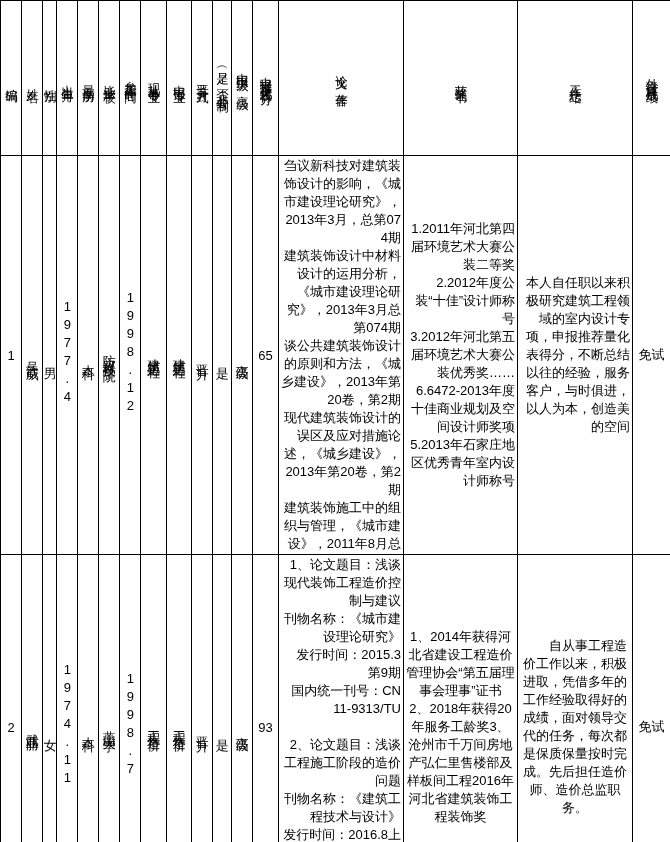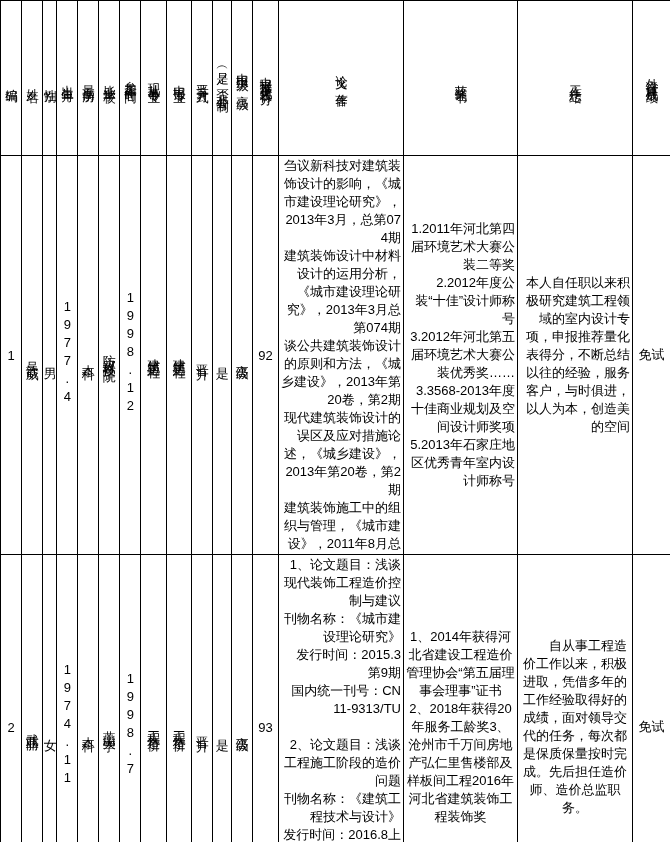--- a/index.html
+++ b/index.html
@@ -69,30 +69,30 @@
     <td><span class="vtext">男</span></td>
     <td><span class="vtext">1977.4</span></td>
     <td><span class="vtext">本科</span></td>
     <td><span class="vtext">防灾科技学院</span></td>
     <td><span class="vtext">1998.12</span></td>
     <td><span class="vtext">建筑工程</span></td>
     <td><span class="vtext">建筑工程</span></td>
     <td><span class="vtext">晋升</span></td>
     <td><span class="vtext">是</span></td>
     <td><span class="vtext">高级</span></td>
-    <td class="hcell">92</td>
+    <td class="hcell">65</td>
     <td class="para">刍议新科技对建筑装饰设计的影响，《城市建设理论研究》，2013年3月，总第074期
 建筑装饰设计中材料设计的运用分析，《城市建设理论研究》，2013年3月总第074期
 谈公共建筑装饰设计的原则和方法，《城乡建设》，2013年第20卷，第2期
 现代建筑装饰设计的误区及应对措施论述，《城乡建设》，2013年第20卷，第2期
 建筑装饰施工中的组织与管理，《城市建设》，2011年8月总</td>
     <td class="para">1.2011年河北第四届环境艺术大赛公装二等奖
 2.2012年度公装“十佳”设计师称号
 3.2012年河北第五届环境艺术大赛公装优秀奖……
-3.3568-2013年度十佳商业规划及空间设计师奖项
+6.6472-2013年度十佳商业规划及空间设计师奖项
 5.2013年石家庄地区优秀青年室内设计师称号</td>
     <td class="para">本人自任职以来积极研究建筑工程领域的室内设计专项，申报推荐量化表得分，不断总结以往的经验，服务客户，与时俱进，以人为本，创造美的空间</td>
     <td class="hcell">免试</td>
   </tr>
 
   <tr class="row-2">
     <td class="hcell">2</td>
     <td><span class="vtext">武亚丽</span></td>
     <td><span class="vtext">女</span></td>
     <td><span class="vtext">1974.11</span></td>

